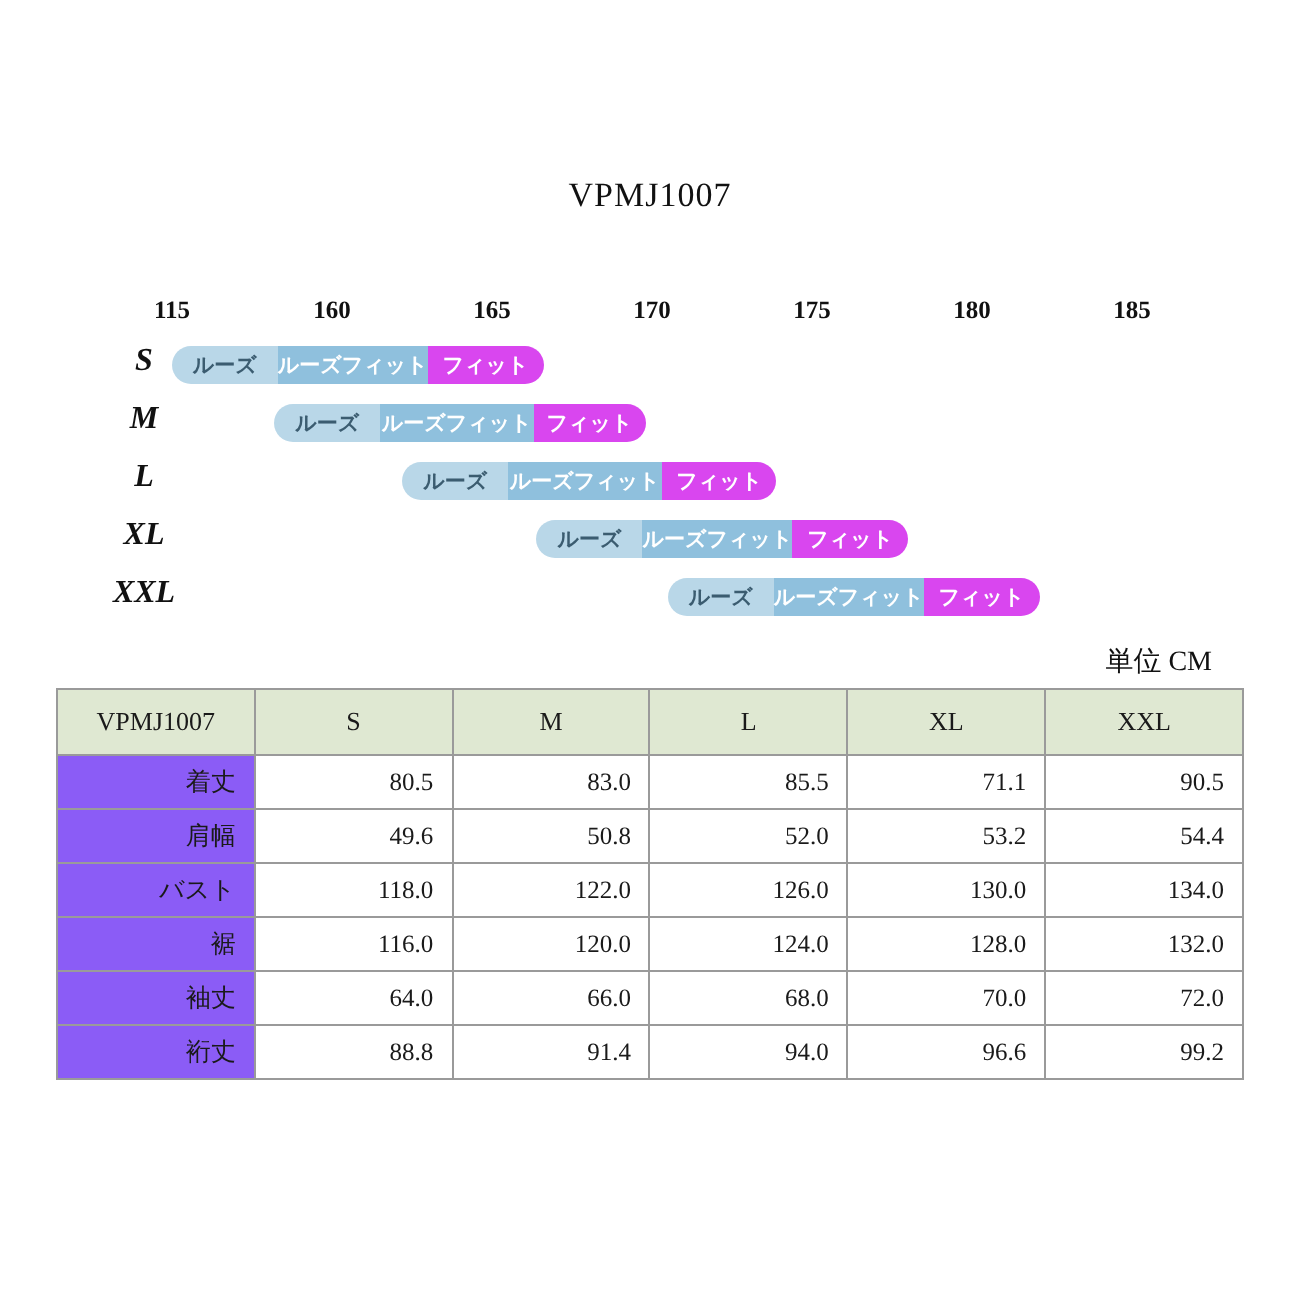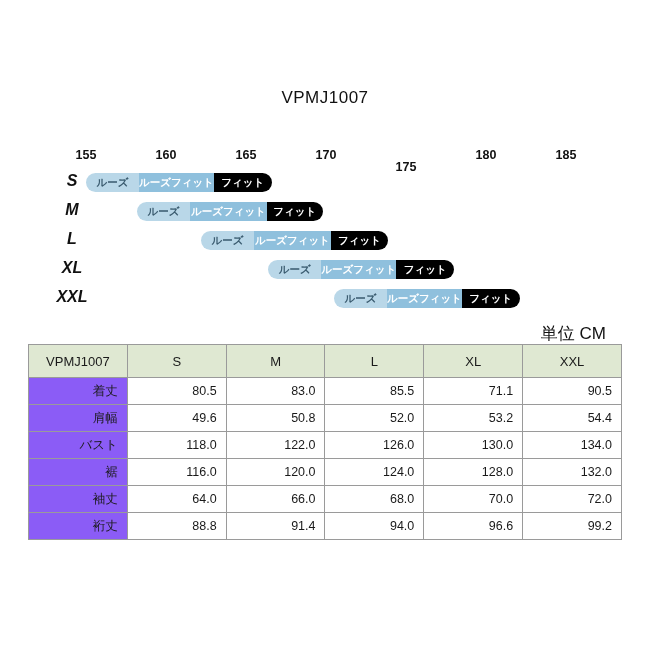--- a/index.html
+++ b/index.html
@@ -12,20 +12,21 @@
     background: #ffffff;
     font-family: "Liberation Sans", sans-serif;
     color: #1a1a1a;
     position: relative;
     overflow: hidden;
   }
   .page {
     position: relative;
     width: 650px;
     height: 650px;
+    font-family: Liberation Serif, serif;
   }
   .title {
     position: absolute;
     top: 88px;
     left: 0;
     width: 650px;
     text-align: center;
     font-size: 17px;
     letter-spacing: 0.5px;
     color: #111;
@@ -86,28 +87,28 @@
     display: flex;
     align-items: center;
     justify-content: center;
     font-size: 10.5px;
     font-weight: bold;
     color: #ffffff;
     white-space: nowrap;
   }
   .seg.loose   { background: #b9d7e8; color: #3b5c70; }
   .seg.loosefit{ background: #8fc0dd; color: #ffffff; }
-  .seg.fit     { background: #000000; color: #ffffff; }
+  .seg.fit     { background: #d946ef; color: #ffffff; }
 
   
   .unit {
     position: absolute;
     right: 44px;
     top: 322px;
-    font-size: 17px;
+    font-size: 14px;
     color: #111;
   }
 
   
   .size-table {
     position: absolute;
     left: 28px;
     top: 344px;
     width: 594px;
     border-collapse: collapse;
@@ -151,25 +152,25 @@
 </style>
 </head>
 <body>
 
 <div class="page">
 
   <div class="title">VPMJ1007</div>
 
   <div class="fitchart">
     <div class="axis-labels" id="axis-labels">
-        <span class="axis-tick" style="left: 40px;">155</span>
+        <span class="axis-tick" style="left: 40px;">115</span>
         <span class="axis-tick" style="left: 120px;">160</span>
         <span class="axis-tick" style="left: 200px;">165</span>
         <span class="axis-tick" style="left: 280px; text-align: right;">170</span>
-        <span class="axis-tick" style="left: 360px; margin-top: 12px;">175</span>
+        <span class="axis-tick" style="left: 360px;">175</span>
         <span class="axis-tick" style="left: 440px;">180</span>
         <span class="axis-tick" style="left: 520px;">185</span>
       </div>
     <div class="rows" id="fit-rows">
         <div class="fit-row">
           <div class="size-label">S</div>
           <div class="bar" style="left: 40px; width: 185.6px;">
             <div class="seg loose" style="width: 52.8px;">ルーズ</div>
             <div class="seg loosefit" style="width: 75.2px;">ルーズフィット</div>
             <div class="seg fit" style="width: 57.6px;">フィット</div>

